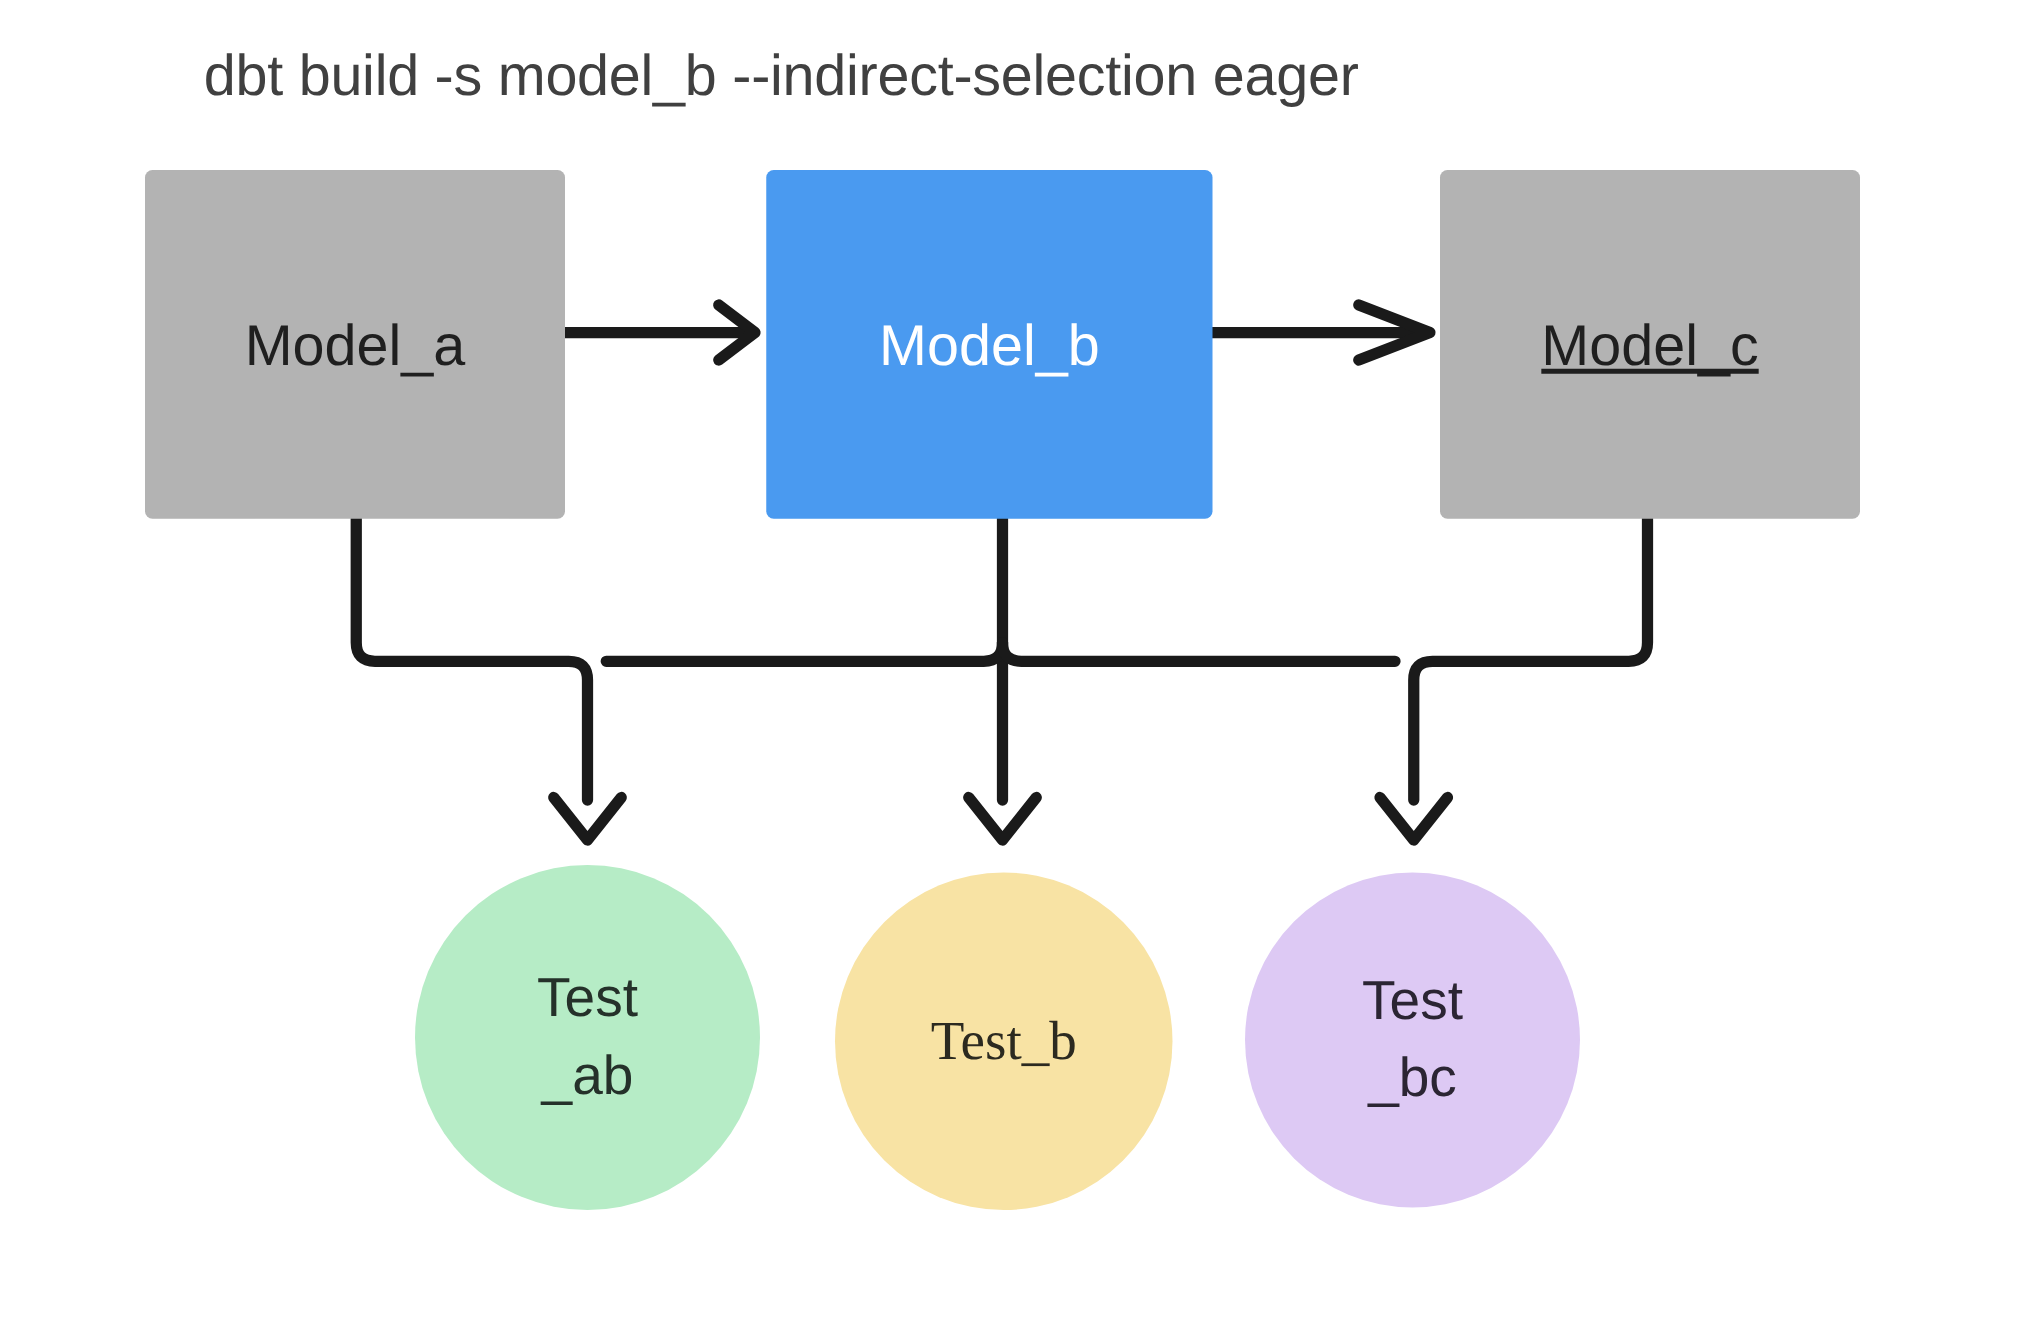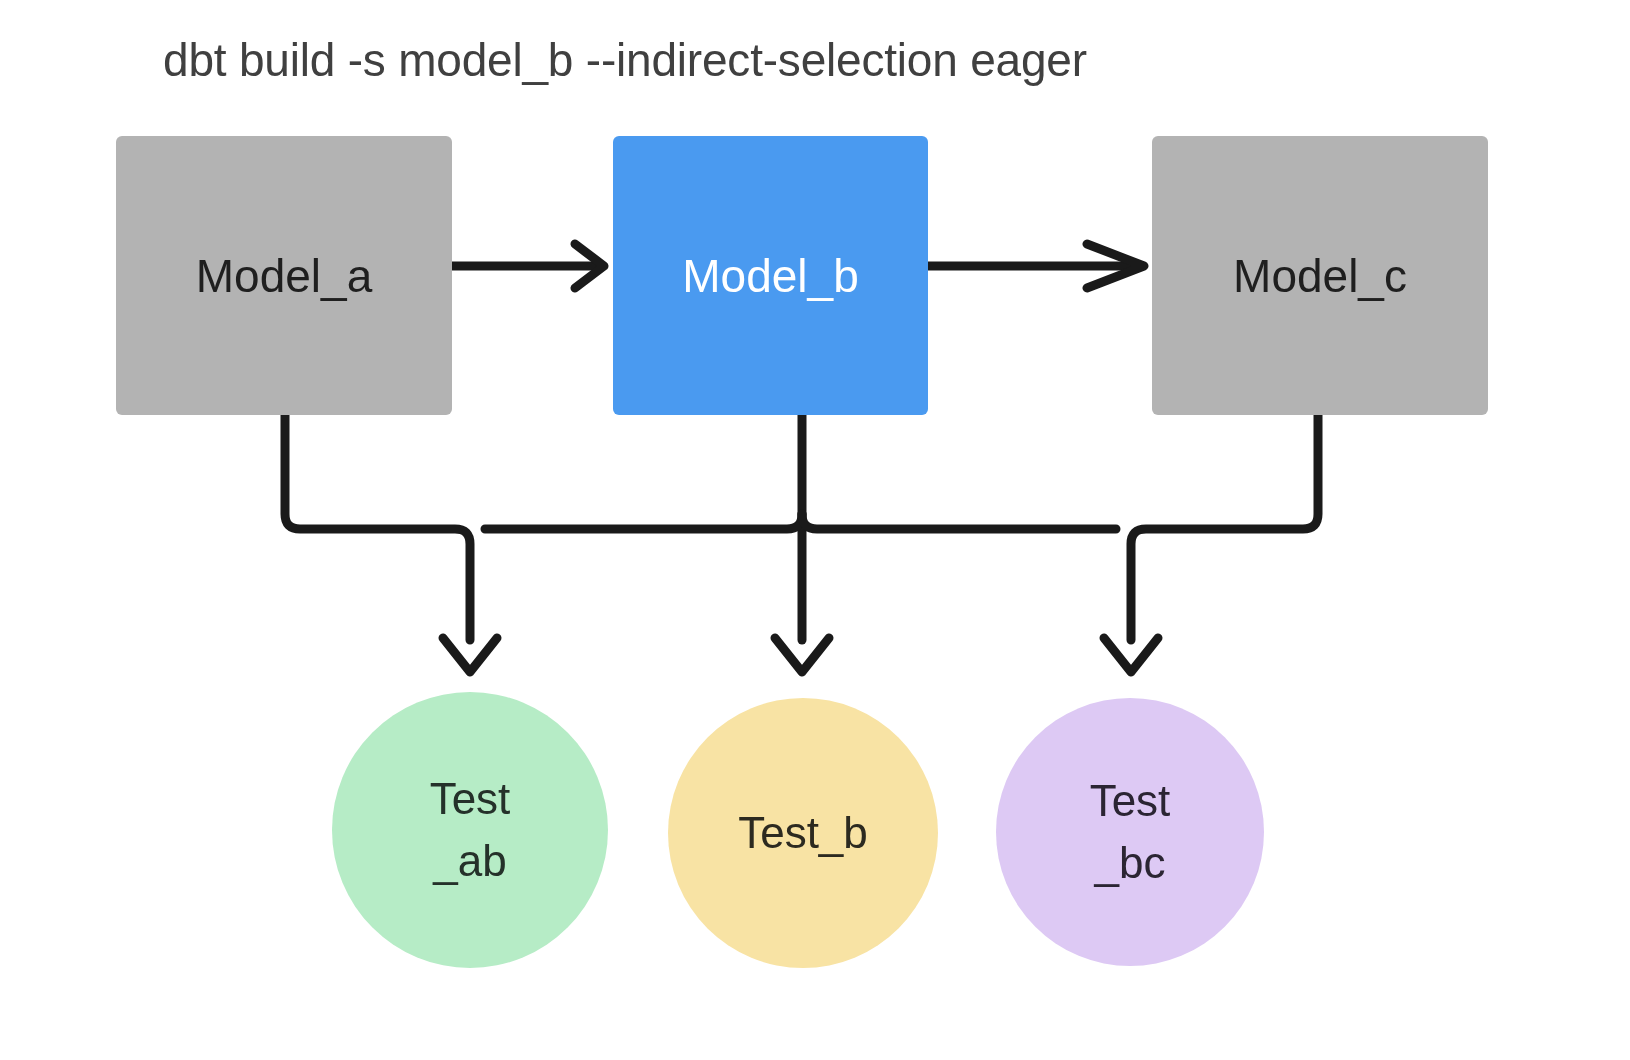--- a/index.html
+++ b/index.html
@@ -91,35 +91,35 @@
 
       <path d="M 1318 400 L 1318 514 Q 1318 529 1303 529 L 1146 529 Q 1131 529 1131 544 L 1131 640"></path>
       <path d="M 1104 638 L 1131 672 L 1158 638"></path>
     </g>
   </svg>
 
   <div class="node-box" style="left:116px; top:136px; width:336px; height:279px; background:#b3b3b3;">
     <span class="node-label" style="color:#1f1f1f;">Model_a</span>
   </div>
 
-  <div class="node-box" style="left:613px; top:136px; width:315px; height:279px; background:#4a9af0;">
+  <div class="node-box" style="left:613px; top:136px; width:357px; height:279px; background:#4a9af0;">
     <span class="node-label" style="color:#ffffff;">Model_b</span>
   </div>
 
   <div class="node-box" style="left:1152px; top:136px; width:336px; height:279px; background:#b3b3b3;">
-    <span class="node-label" style="color:#1f1f1f;">Model_c</span>
+    <span class="node-label" style="color:#1f1f1f;text-decoration:underline;">Model_c</span>
   </div>
 
   <div class="node-circle" style="left:332px; top:692px; width:276px; height:276px; background:#b6ecc6;">
     <span class="node-label" style="color:#25312a;">Test
 _ab</span>
   </div>
 
   <div class="node-circle" style="left:668px; top:698px; width:270px; height:270px; background:#f8e3a4;">
-    <span class="node-label" style="color:#2c2a20;">Test_b</span>
+    <span class="node-label" style="color:#2c2a20;font-family:Liberation Serif, serif;">Test_b</span>
   </div>
 
   <div class="node-circle" style="left:996px; top:698px; width:268px; height:268px; background:#ddc9f4;">
     <span class="node-label" style="color:#2b2533;">Test
 _bc</span>
   </div>
 
 </div>
 
 </body></html>

